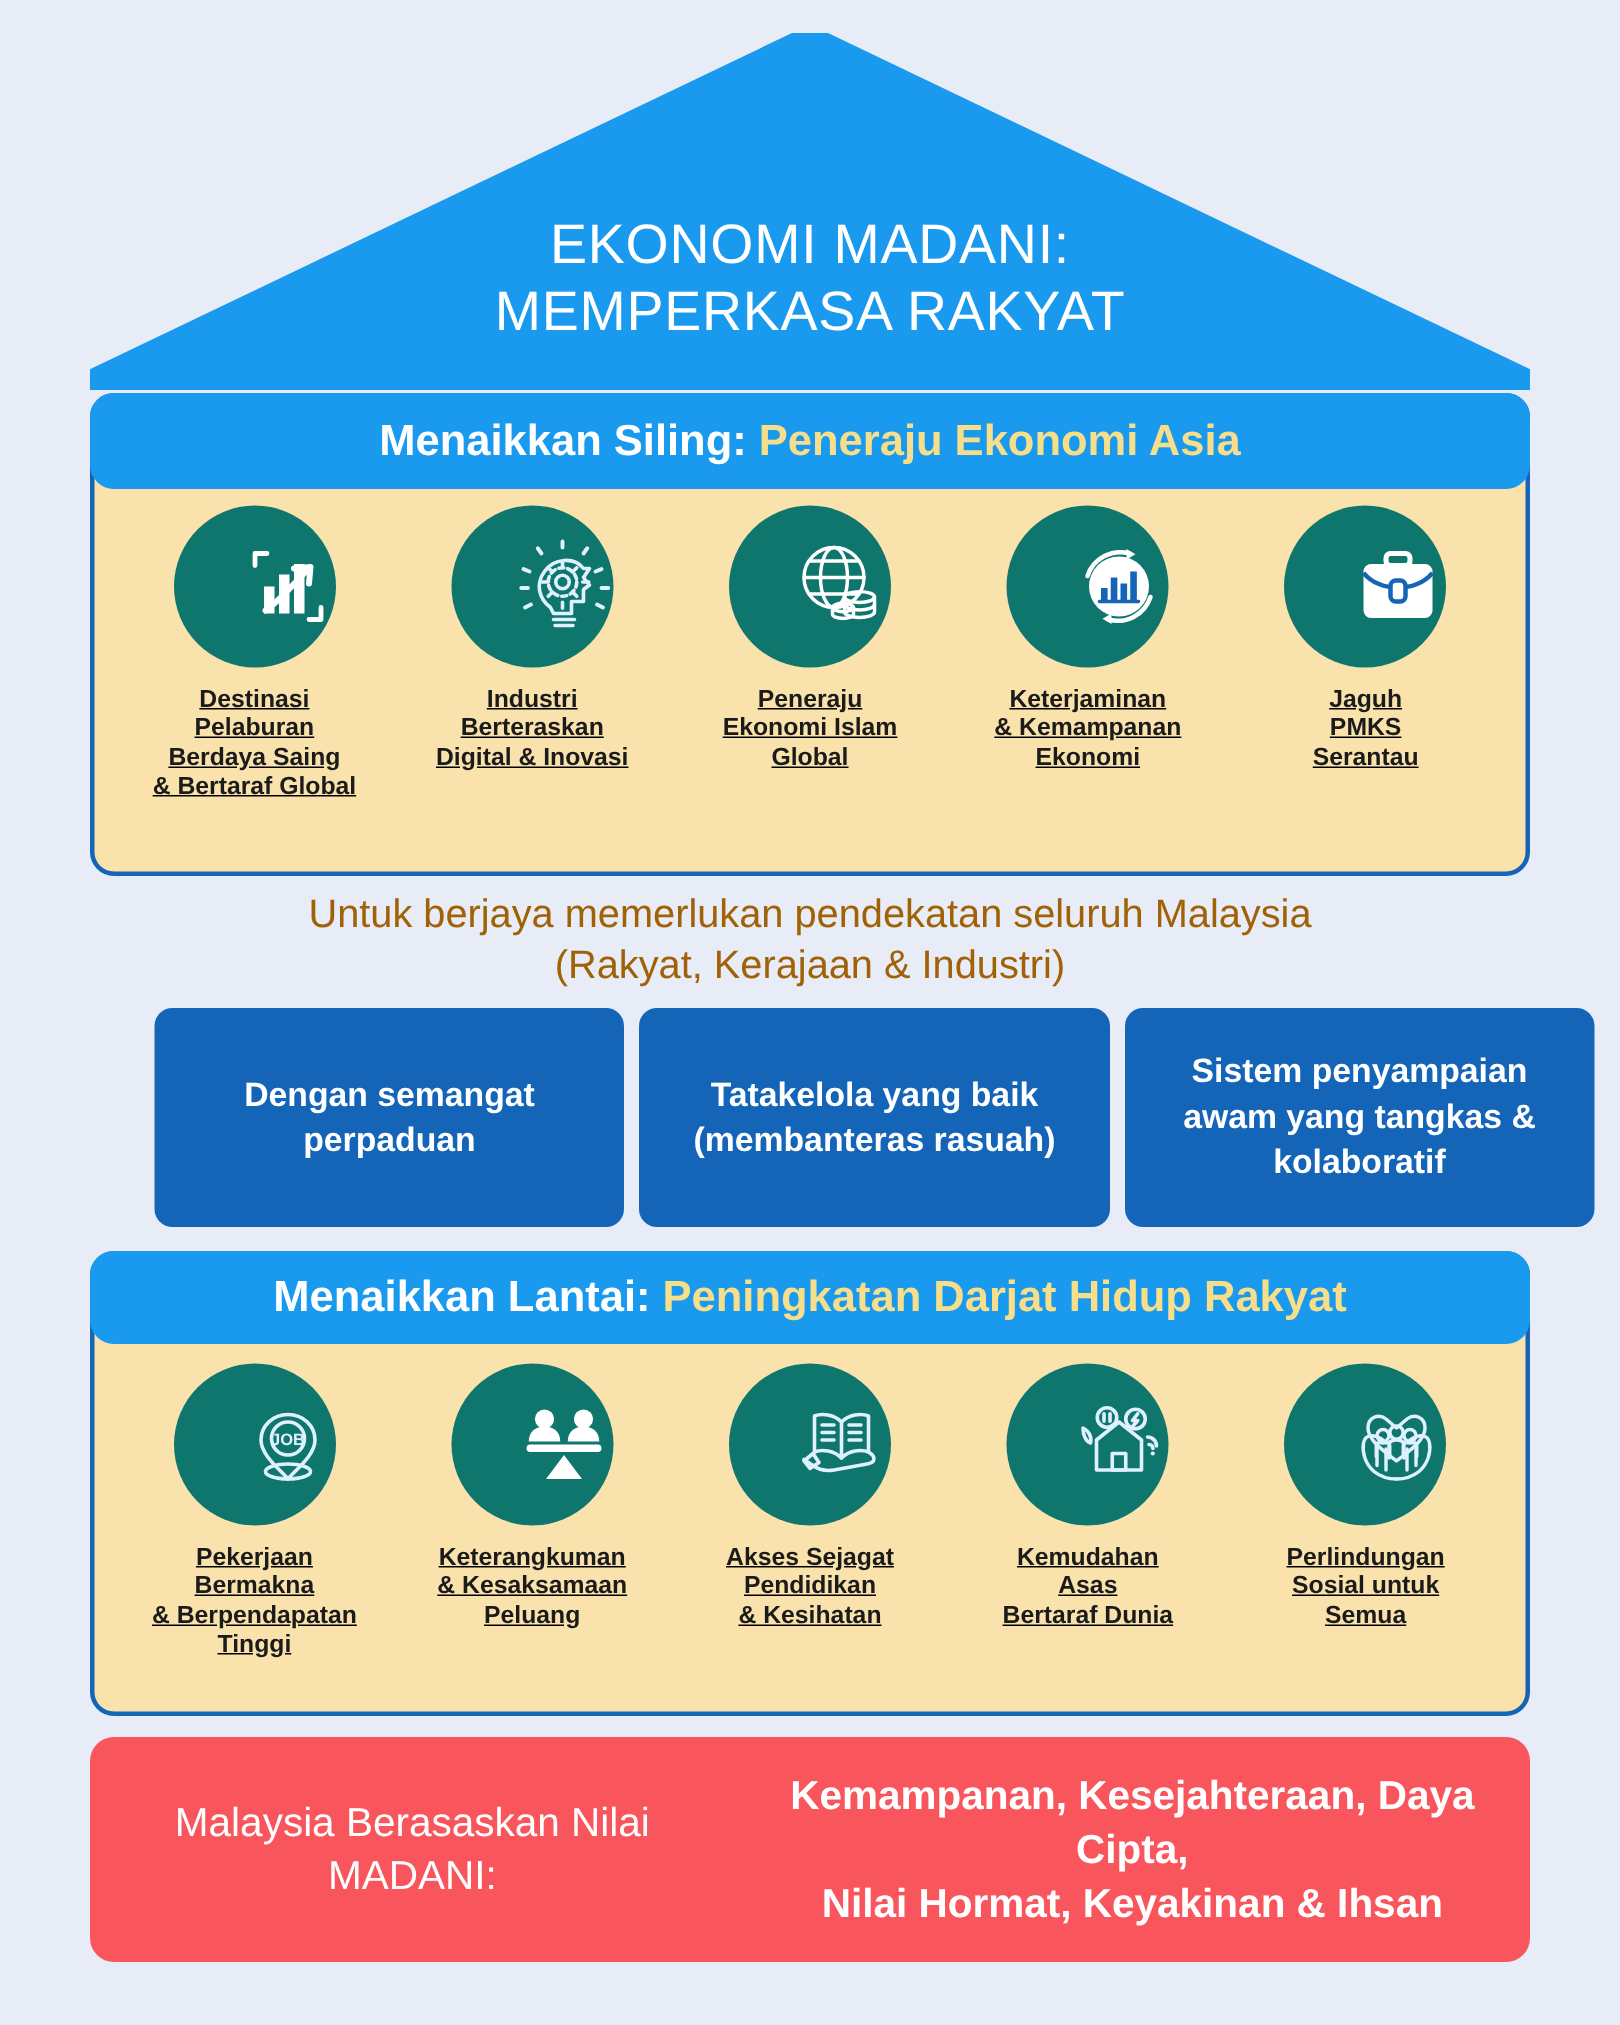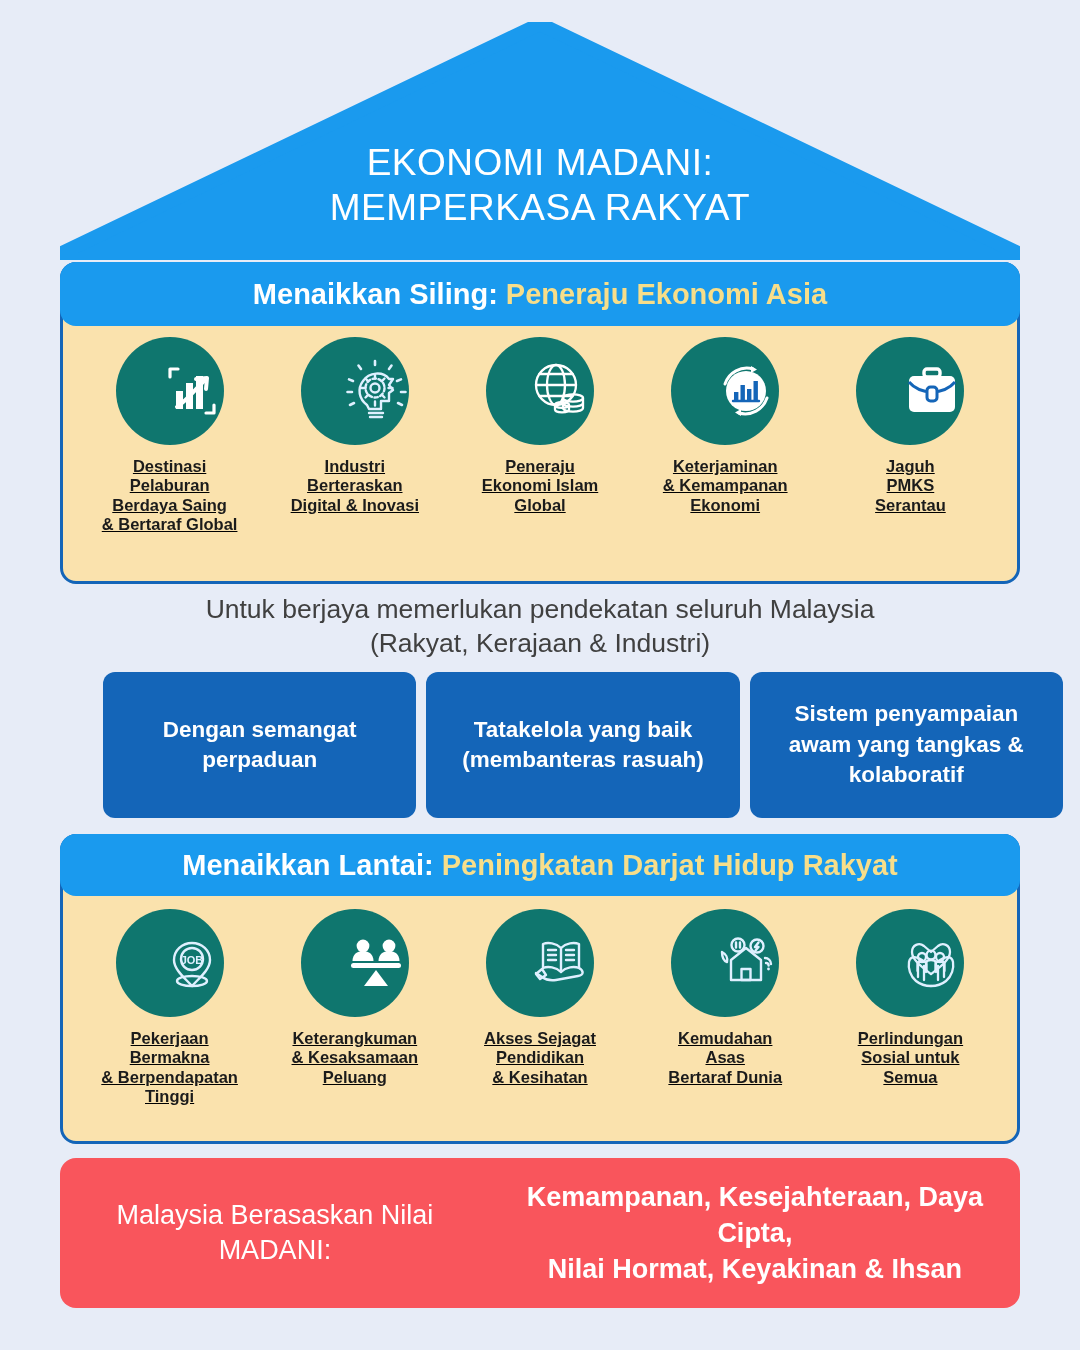--- a/index.html
+++ b/index.html
@@ -69,21 +69,21 @@
   .circle svg{display:block;}
   .icon-label{
     margin-top:12px;text-align:center;
     color:#1b1b1b;font-weight:bold;font-size:16.5px;line-height:1.17;
     white-space:pre-line;
   }
 
   
   .bridge{
     position:absolute;left:60px;top:592px;width:960px;
-    text-align:center;color:#404040;
+    text-align:center;color:#a16207;
     font-size:26.5px;line-height:1.3;white-space:pre-line;
   }
 
   
   .pillars{
     position:absolute;left:60px;top:672px;width:960px;height:146px;
     display:flex;gap:10px;margin-left:43px;
   }
   .pillar{
     flex:1;background:#1465b8;border-radius:12px;

